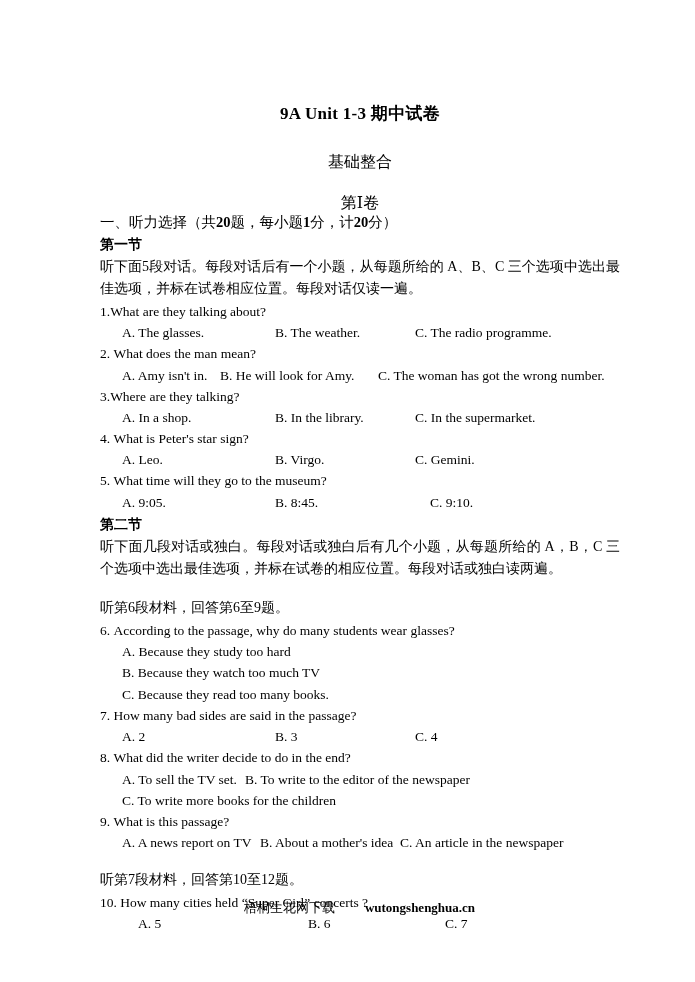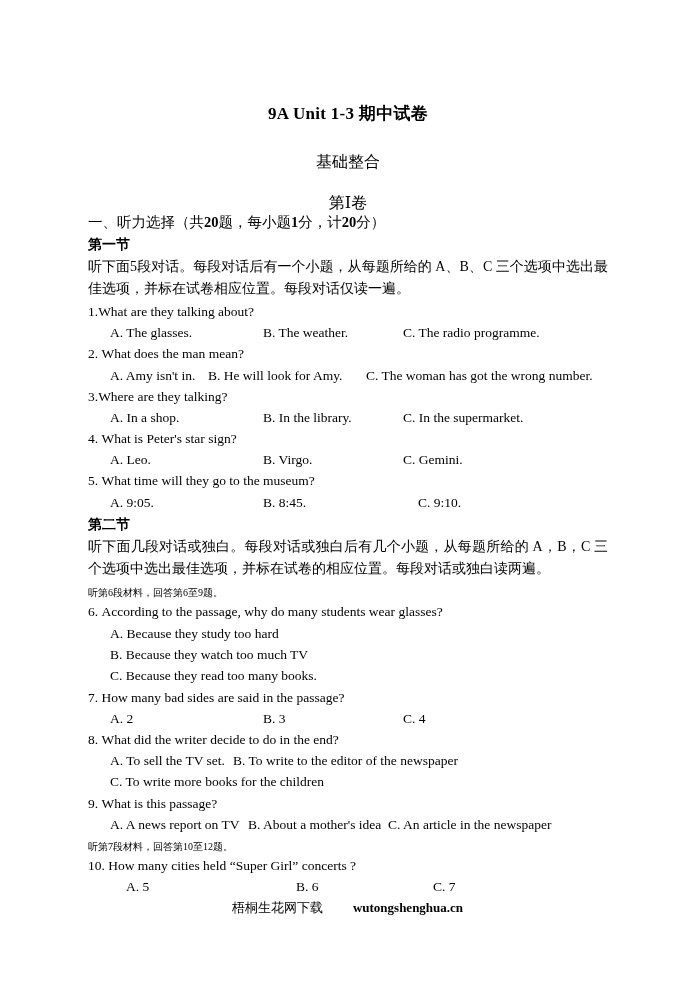--- a/index.html
+++ b/index.html
@@ -10,21 +10,21 @@
   body {
     width: 695px;
     height: 982px;
     font-family: "Liberation Serif", "DejaVu Serif", serif;
     color: #000000;
     position: relative;
     overflow: hidden;
   }
   .page {
     position: absolute;
-    left: 0; top: 0;
+    left: 12px; top: 0;
     width: 600px;
     height: 982px;
     background: #ffffff;
   }
   .content {
     position: absolute;
     left: 88px;
     top: 0;
     width: 520px;
   }
@@ -69,23 +69,23 @@
 
   .instr {
     font-size: 14px;
     line-height: 1.62;
     text-align: justify;
     text-justify: inter-ideograph;
     margin-top: 1px;
   }
 
   .cue {
-    font-size: 10px;
+    font-size: 14px;
     line-height: 1.62;
-    margin-top: 4px;
+    margin-top: 16px;
   }
 
   .q {
     font-size: 13.5px;
     line-height: 1.58;
     white-space: nowrap;
   }
 
   .opts {
     font-size: 13.5px;

